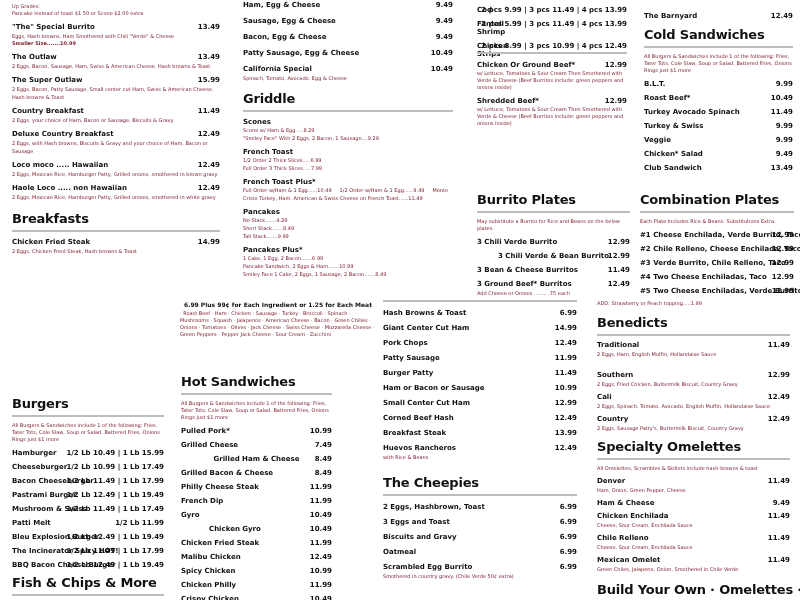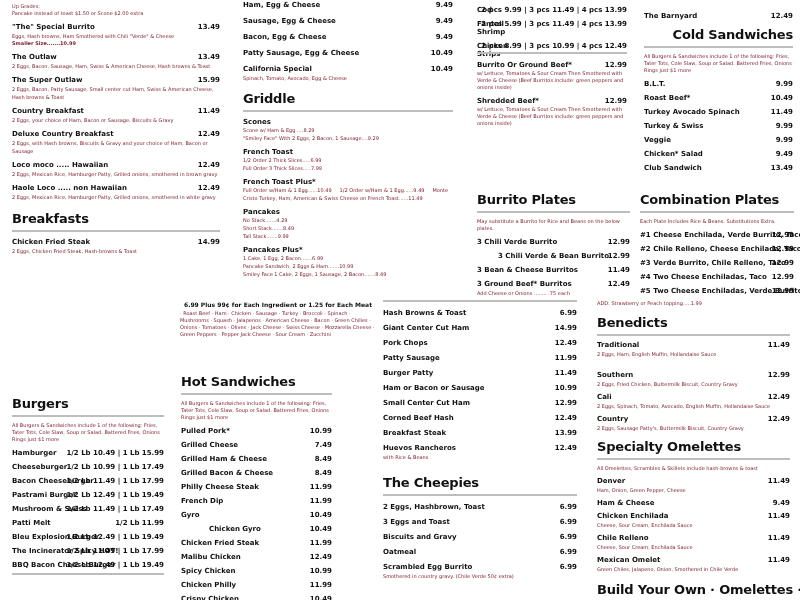--- a/index.html
+++ b/index.html
@@ -105,20 +105,21 @@
       </div>
       <div class="item" style="margin-top: 6px;">
         <div class="name">The Incinerator Spicy HOT!</div>
         <div class="price">1/2 Lb 11.49 | 1 Lb 17.99</div>
       </div>
       <div class="item" style="margin-top: 6px;">
         <div class="name">BBQ Bacon Cheese Burger</div>
         <div class="price">1/2 Lb 12.49 | 1 Lb 19.49</div>
       </div>
     </div>
+  <div class="h2" style="margin-top:6px;">Fish &amp; Chips &amp; More</div>
   <div class="rule" style="margin-top:4px;"></div>
 </div>
 
 <div class="abs" style="left:243px; top:0; width:210px;">
   <div class="item" style="margin-top:1px;">
     <div class="name">Ham, Egg &amp; Cheese</div>
     <div class="price">9.49</div>
   </div>
   <div class="item" style="margin-top:8px;">
     <div class="name">Sausage, Egg &amp; Cheese</div>
@@ -180,21 +181,21 @@
   <div class="note" style="margin-top:5px;">All Burgers &amp; Sandwiches include 1 of the following: Fries, Tater Tots, Cole Slaw, Soup or Salad. Battered Fries, Onions Rings just $1 more</div>
   <div id="hot-list" style="margin-top:3px;">
       <div class="item" style="margin-top: 6px;">
         <div class="name">Pulled Pork*</div>
         <div class="price">10.99</div>
       </div>
       <div class="item" style="margin-top: 6px;">
         <div class="name">Grilled Cheese</div>
         <div class="price">7.49</div>
       </div>
-      <div class="item" style="margin-top: 6px;">
+      <div class="item" style="margin-top: 6px; text-align: center;">
         <div class="name">Grilled Ham &amp; Cheese</div>
         <div class="price">8.49</div>
       </div>
       <div class="item" style="margin-top: 6px;">
         <div class="name">Grilled Bacon &amp; Cheese</div>
         <div class="price">8.49</div>
       </div>
       <div class="item" style="margin-top: 6px;">
         <div class="name">Philly Cheese Steak</div>
         <div class="price">11.99</div>
@@ -247,21 +248,21 @@
       <div class="item" style="margin-top: 6px;">
         <div class="name" style="white-space: normal; width: 30px;">Chicken Strips</div>
         <div class="price">2 pcs 8.99 | 3 pcs 10.99 | 4 pcs 12.49</div>
       </div>
     </div>
 </div>
 
 <div class="abs" style="left:477px; top:48px; width:150px;">
   <div class="rule" style="margin-top:4px;"></div>
   <div class="item" style="margin-top:7px;">
-    <div class="name">Burrito Or Ground Beef*</div>
+    <div class="name">Chicken Or Ground Beef*</div>
     <div class="price">12.99</div>
     <div class="desc" style="line-height:7px;">w/ Lettuce, Tomatoes &amp; Sour Cream Then Smothered with Verde &amp; Cheese (Beef Burritos include: green peppers and onions inside)</div>
   </div>
   <div class="item" style="margin-top:6px;">
     <div class="name">Shredded Beef*</div>
     <div class="price">12.99</div>
     <div class="desc" style="line-height:7px;">w/ Lettuce, Tomatoes &amp; Sour Cream Then Smothered with Verde &amp; Cheese (Beef Burritos include: green peppers and onions inside)</div>
   </div>
 </div>
 
@@ -363,21 +364,21 @@
         <div class="desc">Smothered in country gravy. (Chile Verde 50¢ extra)</div>
       </div>
     </div>
 </div>
 
 <div class="abs" style="left:644px; top:12px; width:149px;">
   <div class="item">
     <div class="name">The Barnyard</div>
     <div class="price">12.49</div>
   </div>
-  <div class="h2" style="margin-top:7px;text-align:right;">Cold Sandwiches</div>
+  <div class="h2" style="margin-top:7px;">Cold Sandwiches</div>
   <div class="rule" style="margin-top:4px;"></div>
   <div class="note" style="margin-top:5px;">All Burgers &amp; Sandwiches include 1 of the following: Fries, Tater Tots, Cole Slaw, Soup or Salad. Battered Fries, Onions Rings just $1 more</div>
   <div id="cold-list" style="margin-top:1px;">
       <div class="item" style="margin-top: 6px;">
         <div class="name">B.L.T.</div>
         <div class="price">9.99</div>
       </div>
       <div class="item" style="margin-top: 6px;">
         <div class="name">Roast Beef*</div>
         <div class="price">10.49</div>

